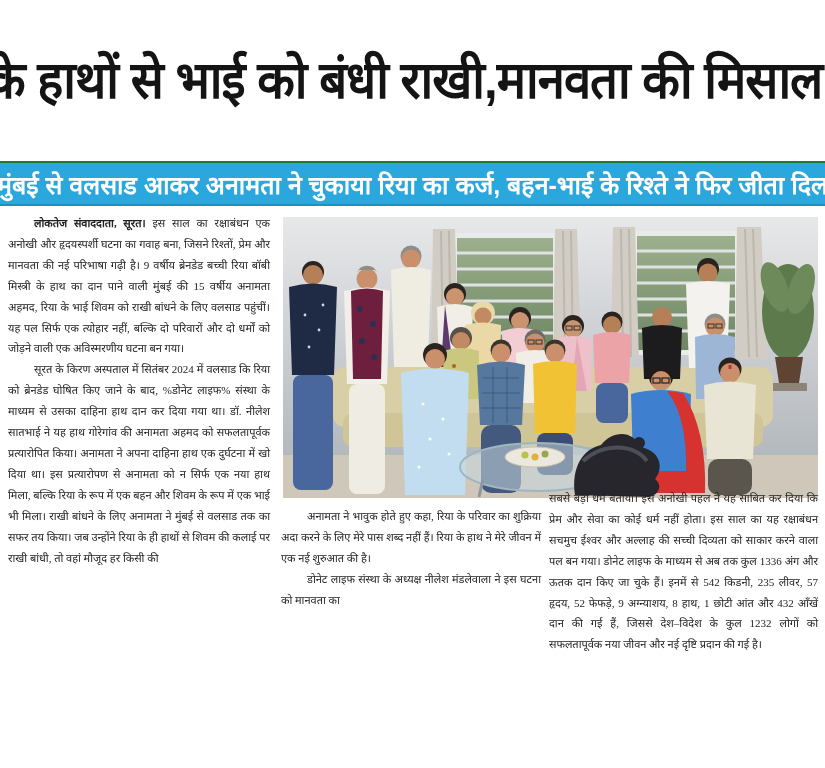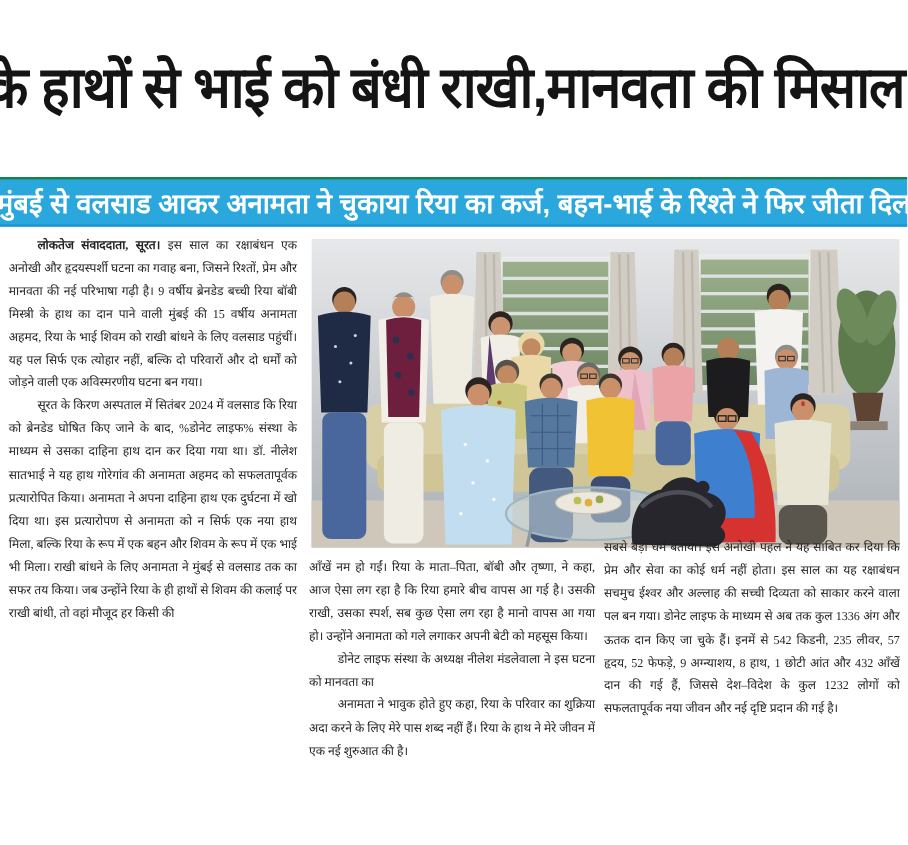--- a/index.html
+++ b/index.html
@@ -288,22 +288,21 @@
       </g>
       <g>
         <path d="M292,278 C288,250 300,232 318,228 C330,212 352,214 356,230 C376,232 382,250 372,262 C380,268 376,278 366,280 Z" fill="#26262c"></path>
         <path d="M300,244 C320,226 350,226 364,244" fill="none" stroke="#4e4e58" stroke-width="4"></path>
         <circle cx="356" cy="226" r="6" fill="#26262c"></circle>
       </g>
     </svg>
   </div>
 
   <div class="col col-mid">
-    <p class="no-indent" style="text-indent:0;">आँखें नम हो गईं। रिया के माता–पिता, बॉबी और तृष्णा, ने कहा, आज ऐसा लग रहा है कि रिया हमारे बीच वापस आ गई है। उसकी राखी, उसका स्पर्श, सब कुछ ऐसा लग रहा है मानो वापस आ गया हो। उन्होंने अनामता को गले लगाकर अपनी बेटी को महसूस किया।</p>
+    <p>अनामता ने भावुक होते हुए कहा, रिया के परिवार का शुक्रिया अदा करने के लिए मेरे पास शब्द नहीं हैं। रिया के हाथ ने मेरे जीवन में एक नई शुरुआत की है।</p>
     <p>डोनेट लाइफ संस्था के अध्यक्ष नीलेश मंडलेवाला ने इस घटना को मानवता का</p>
-    <p>अनामता ने भावुक होते हुए कहा, रिया के परिवार का शुक्रिया अदा करने के लिए मेरे पास शब्द नहीं हैं। रिया के हाथ ने मेरे जीवन में एक नई शुरुआत की है।</p>
   </div>
 
   <div class="col col-right">
     <p style="text-indent:0;">सबसे बड़ा धर्म बताया। इस अनोखी पहल ने यह साबित कर दिया कि प्रेम और सेवा का कोई धर्म नहीं होता। इस साल का यह रक्षाबंधन सचमुच ईश्वर और अल्लाह की सच्ची दिव्यता को साकार करने वाला पल बन गया। डोनेट लाइफ के माध्यम से अब तक कुल 1336 अंग और ऊतक दान किए जा चुके हैं। इनमें से 542 किडनी, 235 लीवर, 57 हृदय, 52 फेफड़े, 9 अग्न्याशय, 8 हाथ, 1 छोटी आंत और 432 आँखें दान की गई हैं, जिससे देश–विदेश के कुल 1232 लोगों को सफलतापूर्वक नया जीवन और नई दृष्टि प्रदान की गई है।</p>
   </div>
 
 </div>
 
 </body></html>

